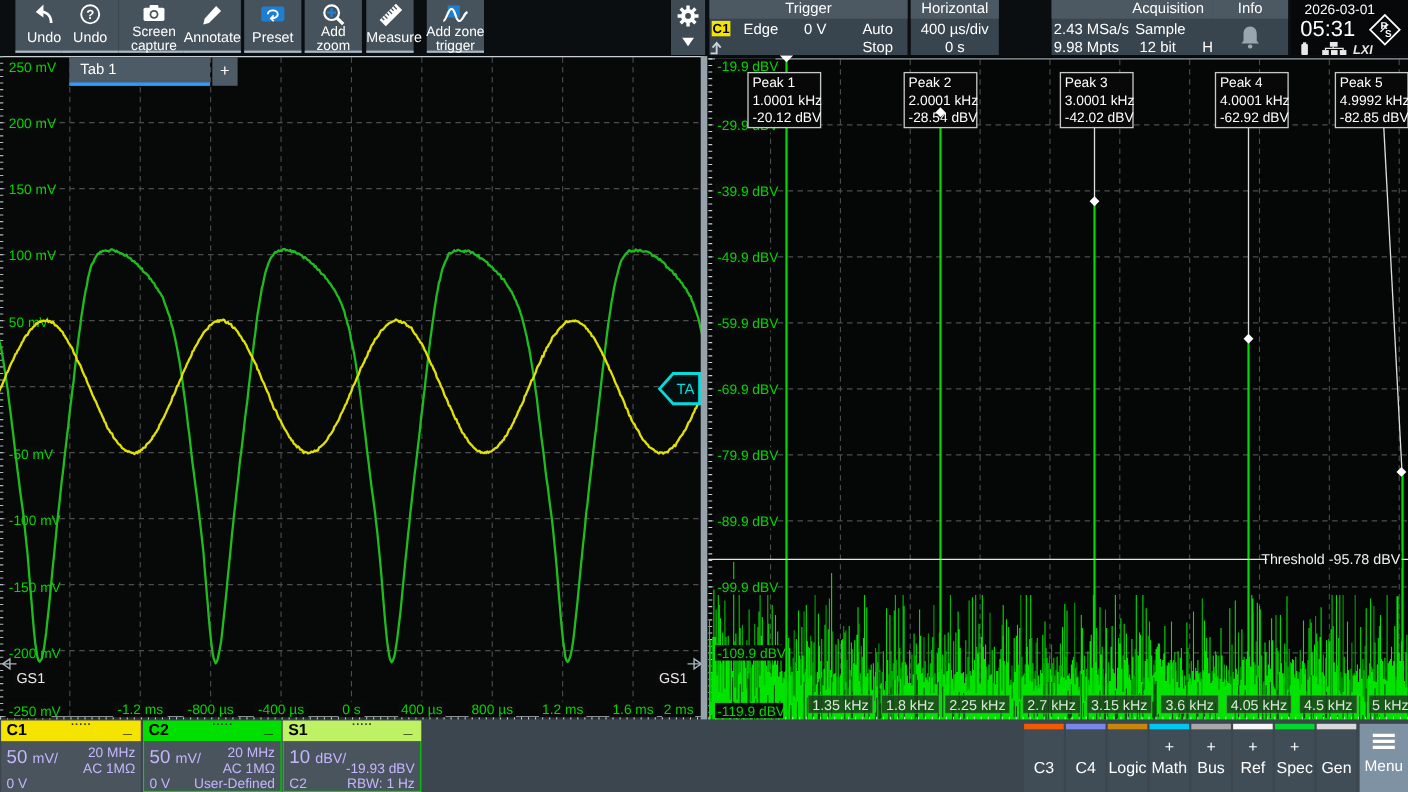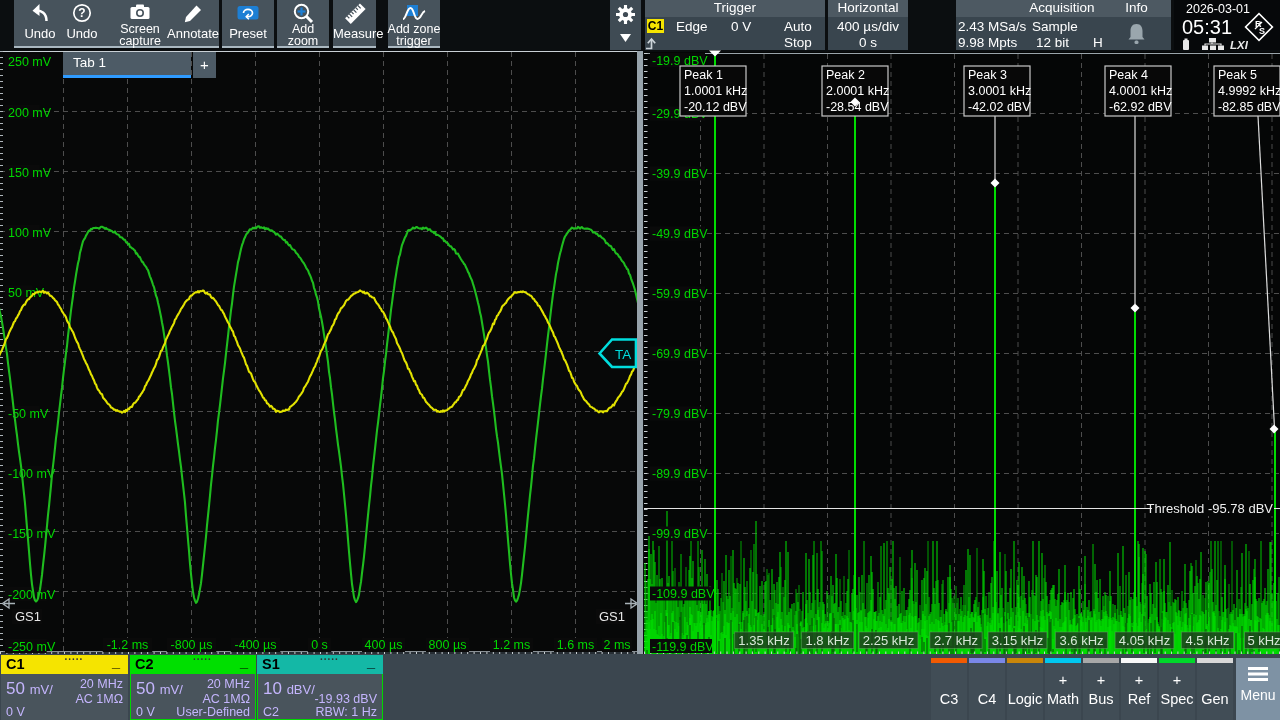--- a/index.html
+++ b/index.html
@@ -324,21 +324,21 @@
       </div>
       <div class="chc" style="border:1px solid #00d800;border-top:none;">
         <span class="abs" style="left:5px;top:5px;font-size:17px">50 <span style="font-size:13px">mV/</span></span>
         <span class="abs" style="right:5px;top:3px;font-size:12.5px">20 MHz</span>
         <span class="abs" style="right:5px;top:18px;font-size:12.5px">AC 1MΩ</span>
         <span class="abs" style="left:5px;top:31px;font-size:12.5px">0 V</span>
         <span class="abs" style="right:5px;top:31px;font-size:12.5px">User-Defined</span>
       </div>
     </div>
     <div class="chbox" style="left:257px;width:126px">
-      <div class="chh" style="background:#14b8a6">
+      <div class="chh" style="background:#bef264">
         <span style="position:absolute;left:5px;top:1px">S1</span>
         <span style="position:absolute;left:50%;top:-4px;color:#333;font-size:10px;letter-spacing:1px">.....</span>
         <span style="position:absolute;right:8px;top:-1px;font-weight:bold">_</span>
       </div>
       <div class="chc" style="border:1px solid #00d800;border-top:none;">
         <span class="abs" style="left:5px;top:5px;font-size:17px">10 <span style="font-size:13px">dBV/</span></span>
         <span class="abs" style="right:5px;top:18px;font-size:12.5px">-19.93 dBV</span>
         <span class="abs" style="left:5px;top:31px;font-size:12.5px">C2</span>
         <span class="abs" style="right:5px;top:31px;font-size:12.5px">RBW: 1 Hz</span>
       </div>

